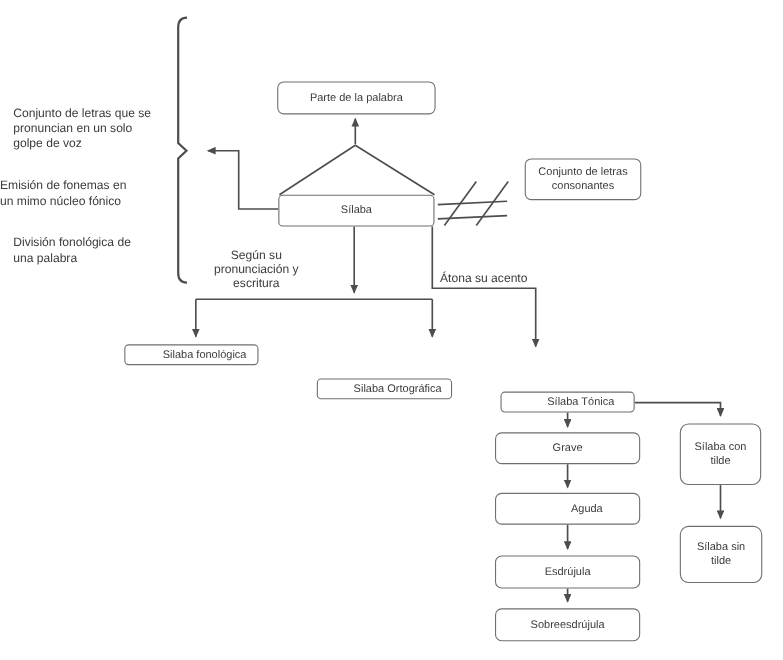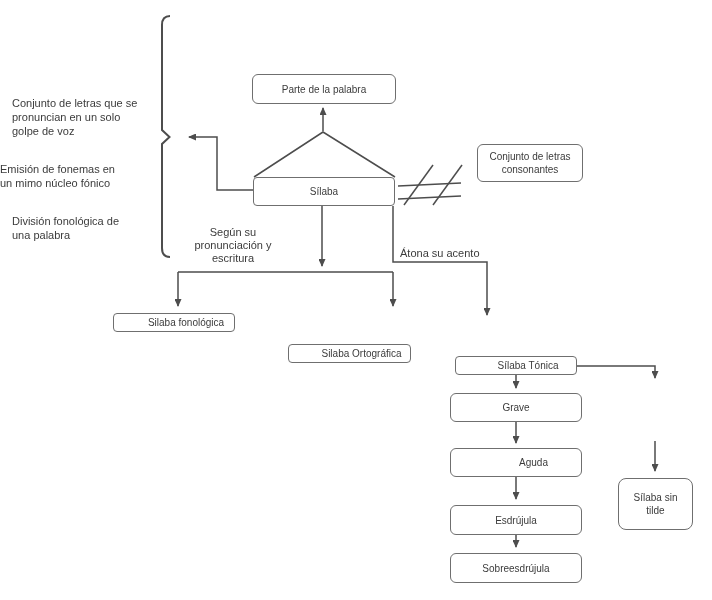--- a/index.html
+++ b/index.html
@@ -91,20 +91,21 @@
   <div class="node" id="n-parte">Parte de la palabra</div>
   <div class="node" id="n-silaba">Sílaba</div>
   <div class="node" id="n-conjunto">Conjunto de letras consonantes</div>
   <div class="node small" id="n-fonologica">Silaba fonológica</div>
   <div class="node small" id="n-ortografica">Silaba Ortográfica</div>
   <div class="node small" id="n-tonica">Sílaba Tónica</div>
   <div class="node" id="n-grave">Grave</div>
   <div class="node" id="n-aguda">Aguda</div>
   <div class="node" id="n-esdrujula">Esdrújula</div>
   <div class="node" id="n-sobre">Sobreesdrújula</div>
+  <div class="node" id="n-contilde">Sílaba con tilde</div>
   <div class="node" id="n-sintilde">Sílaba sin tilde</div>
 
   <div class="note" id="note1">Conjunto de letras que se pronuncian en un solo golpe de voz</div>
   <div class="note" id="note2">Emisión de fonemas en un mimo núcleo fónico</div>
   <div class="note" id="note3">División fonológica de una palabra</div>
 
   <div class="edge-label" id="lbl-pron">Según su pronunciación y escritura</div>
   <div class="edge-label" id="lbl-acento">Átona su acento</div>
 
 </div>

